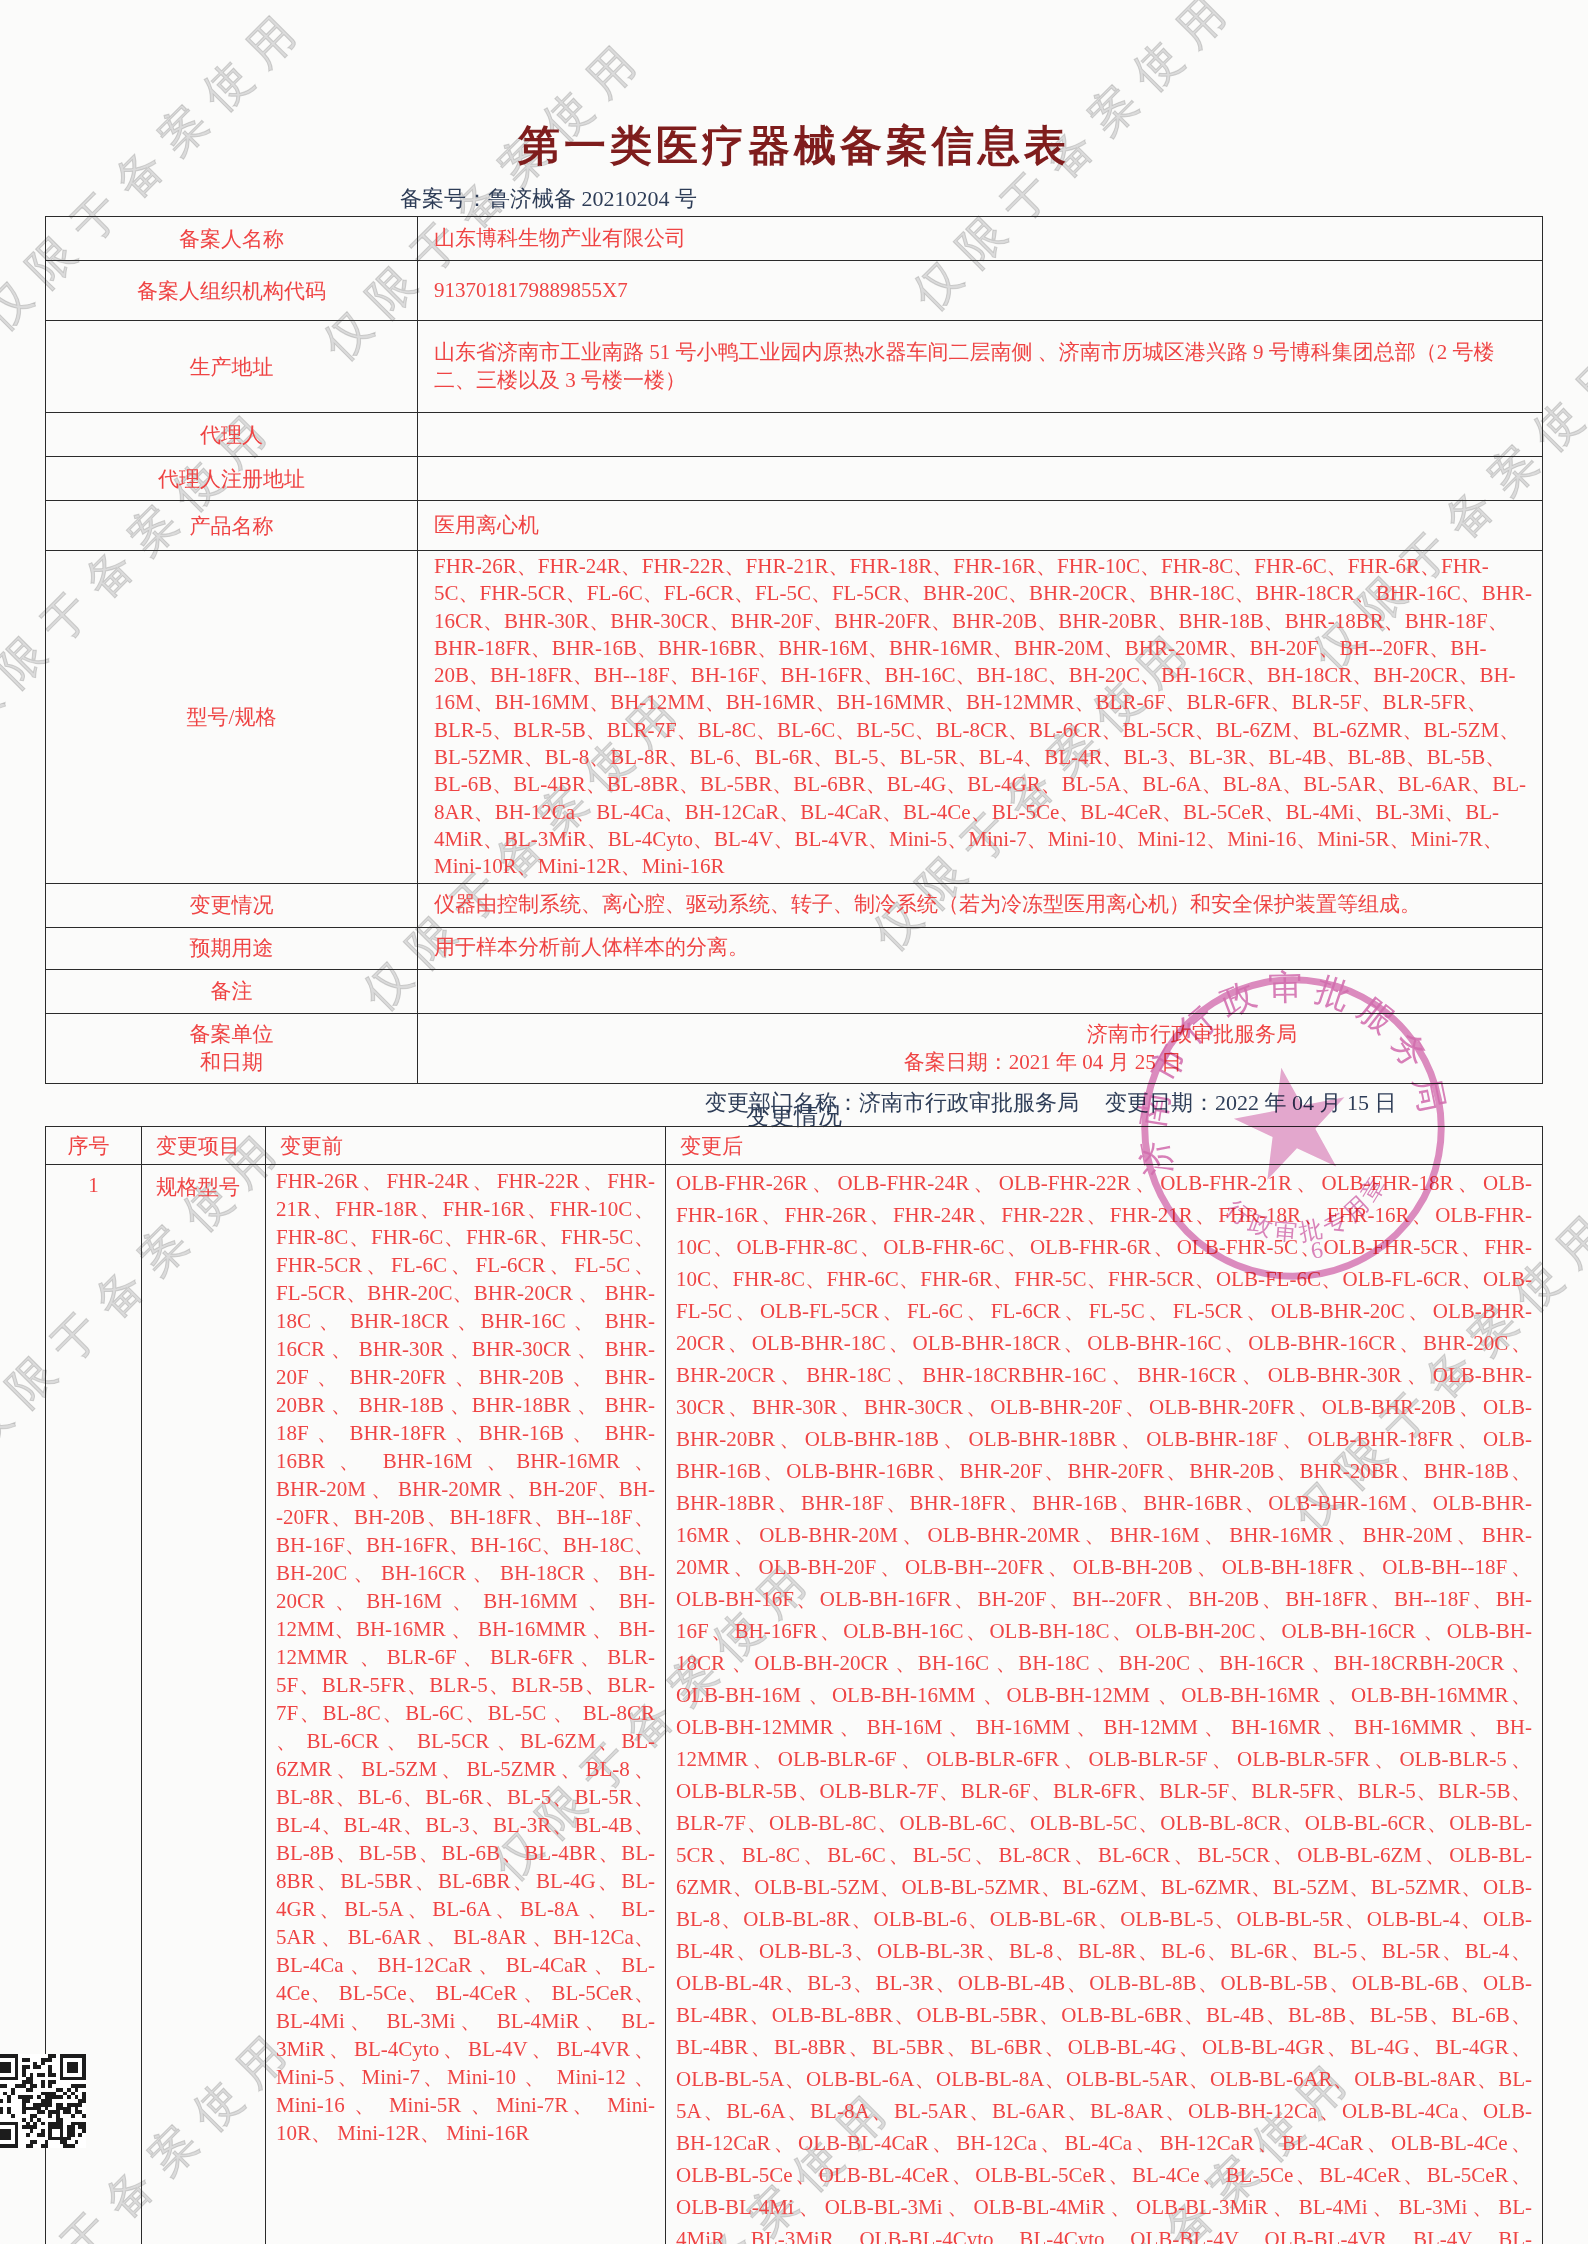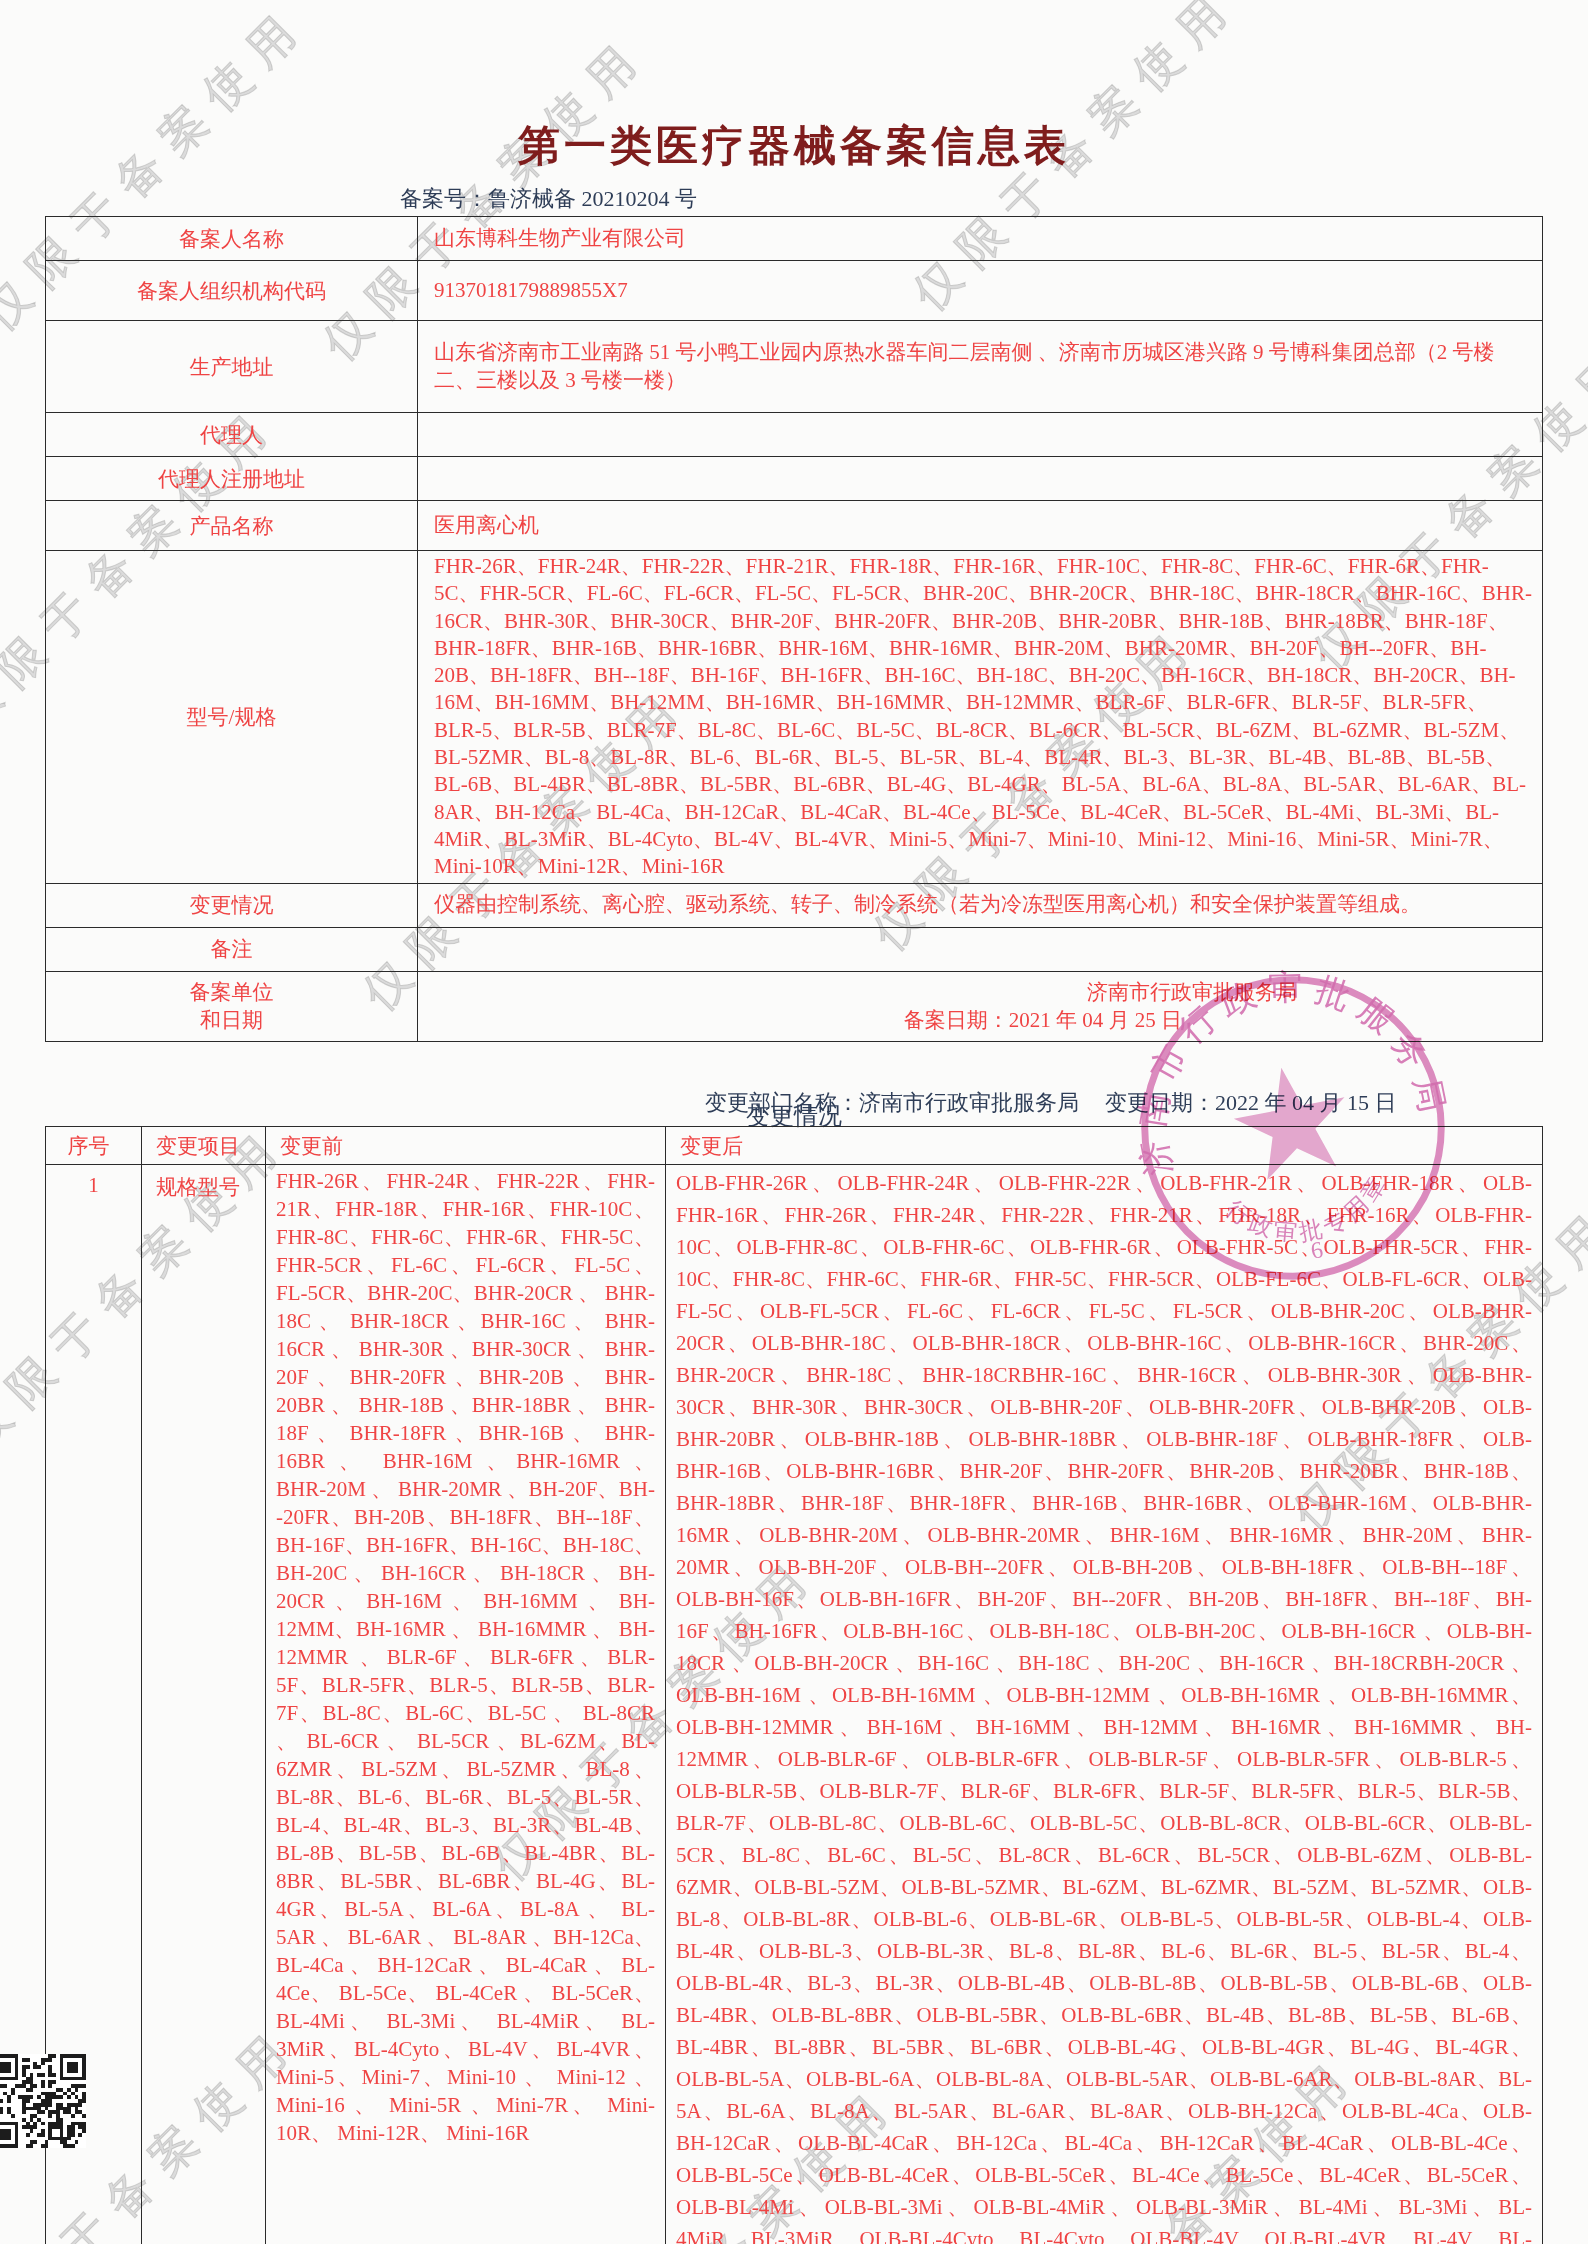--- a/index.html
+++ b/index.html
@@ -125,20 +125,24 @@
     <td class="lbl">产品名称</td>
     <td class="val">医用离心机</td>
   </tr>
   <tr class="r8">
     <td class="lbl">型号/规格</td>
     <td class="val models">FHR-26R、FHR-24R、FHR-22R、FHR-21R、FHR-18R、FHR-16R、FHR-10C、FHR-8C、FHR-6C、FHR-6R、FHR-5C、FHR-5CR、FL-6C、FL-6CR、FL-5C、FL-5CR、BHR-20C、BHR-20CR、BHR-18C、BHR-18CR、BHR-16C、BHR-16CR、BHR-30R、BHR-30CR、BHR-20F、BHR-20FR、BHR-20B、BHR-20BR、BHR-18B、BHR-18BR、BHR-18F、BHR-18FR、BHR-16B、BHR-16BR、BHR-16M、BHR-16MR、BHR-20M、BHR-20MR、BH-20F、BH--20FR、BH-20B、BH-18FR、BH--18F、BH-16F、BH-16FR、BH-16C、BH-18C、BH-20C、BH-16CR、BH-18CR、BH-20CR、BH-16M、BH-16MM、BH-12MM、BH-16MR、BH-16MMR、BH-12MMR、BLR-6F、BLR-6FR、BLR-5F、BLR-5FR、BLR-5、BLR-5B、BLR-7F、BL-8C、BL-6C、BL-5C、BL-8CR、BL-6CR、BL-5CR、BL-6ZM、BL-6ZMR、BL-5ZM、BL-5ZMR、BL-8、BL-8R、BL-6、BL-6R、BL-5、BL-5R、BL-4、BL-4R、BL-3、BL-3R、BL-4B、BL-8B、BL-5B、BL-6B、BL-4BR、BL-8BR、BL-5BR、BL-6BR、BL-4G、BL-4GR、BL-5A、BL-6A、BL-8A、BL-5AR、BL-6AR、BL-8AR、BH-12Ca、BL-4Ca、BH-12CaR、BL-4CaR、BL-4Ce、BL-5Ce、BL-4CeR、BL-5CeR、BL-4Mi、BL-3Mi、BL-4MiR、BL-3MiR、BL-4Cyto、BL-4V、BL-4VR、Mini-5、Mini-7、Mini-10、Mini-12、Mini-16、Mini-5R、Mini-7R、Mini-10R、Mini-12R、Mini-16R</td>
   </tr>
   <tr class="r9">
     <td class="lbl">变更情况</td>
     <td class="val">仪器由控制系统、离心腔、驱动系统、转子、制冷系统（若为冷冻型医用离心机）和安全保护装置等组成。</td>
+  </tr>
+  <tr class="r10">
+    <td class="lbl">预期用途</td>
+    <td class="val">用于样本分析前人体样本的分离。</td>
   </tr>
   <tr class="r11">
     <td class="lbl">备注</td>
     <td class="val"></td>
   </tr>
   <tr class="r12">
     <td class="lbl">
       <div>备案单位</div>
       <div>和日期</div>
     </td>

